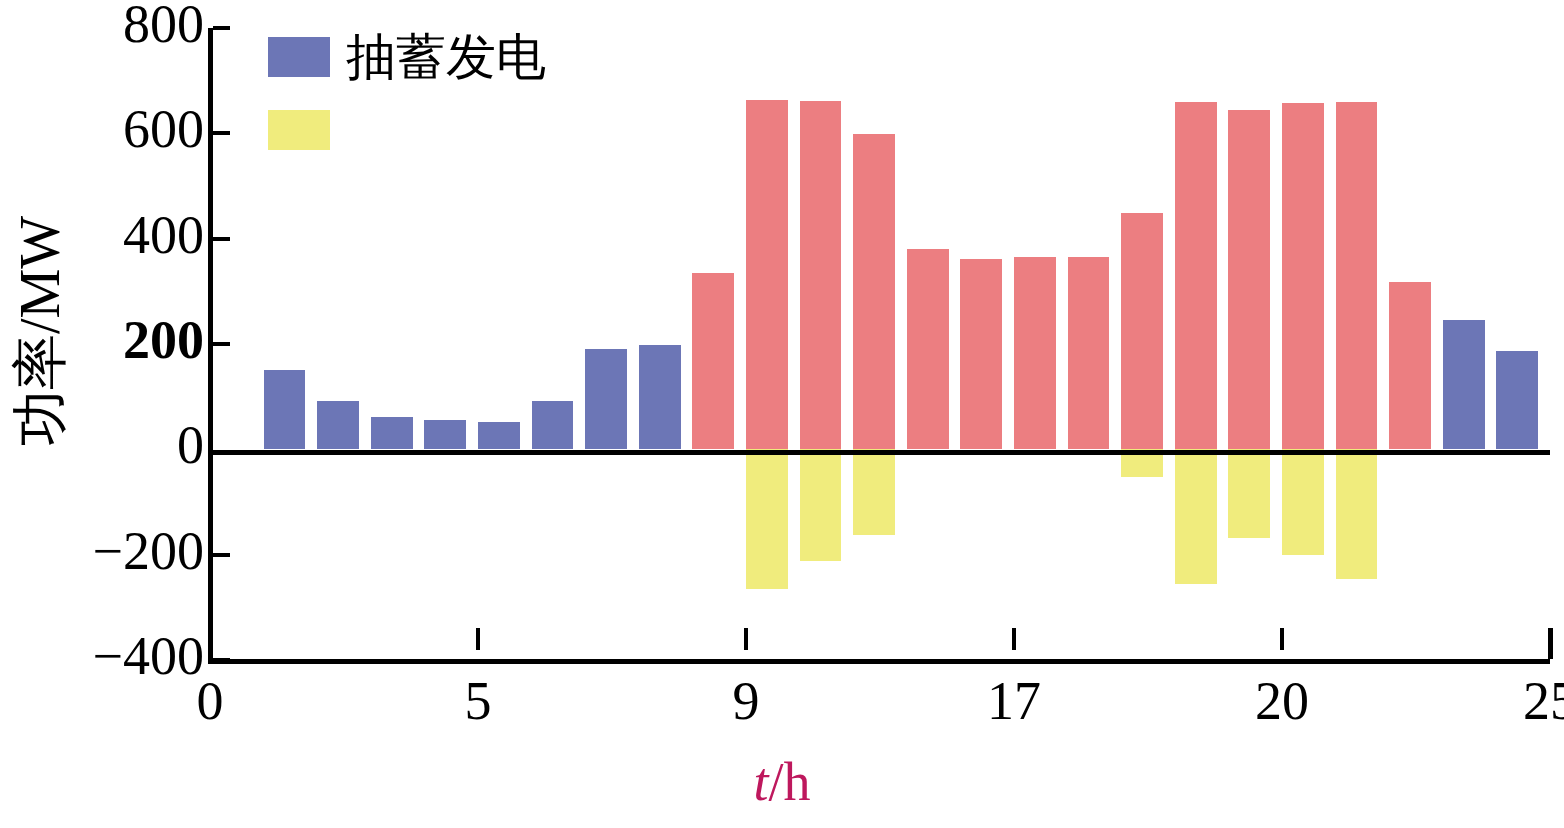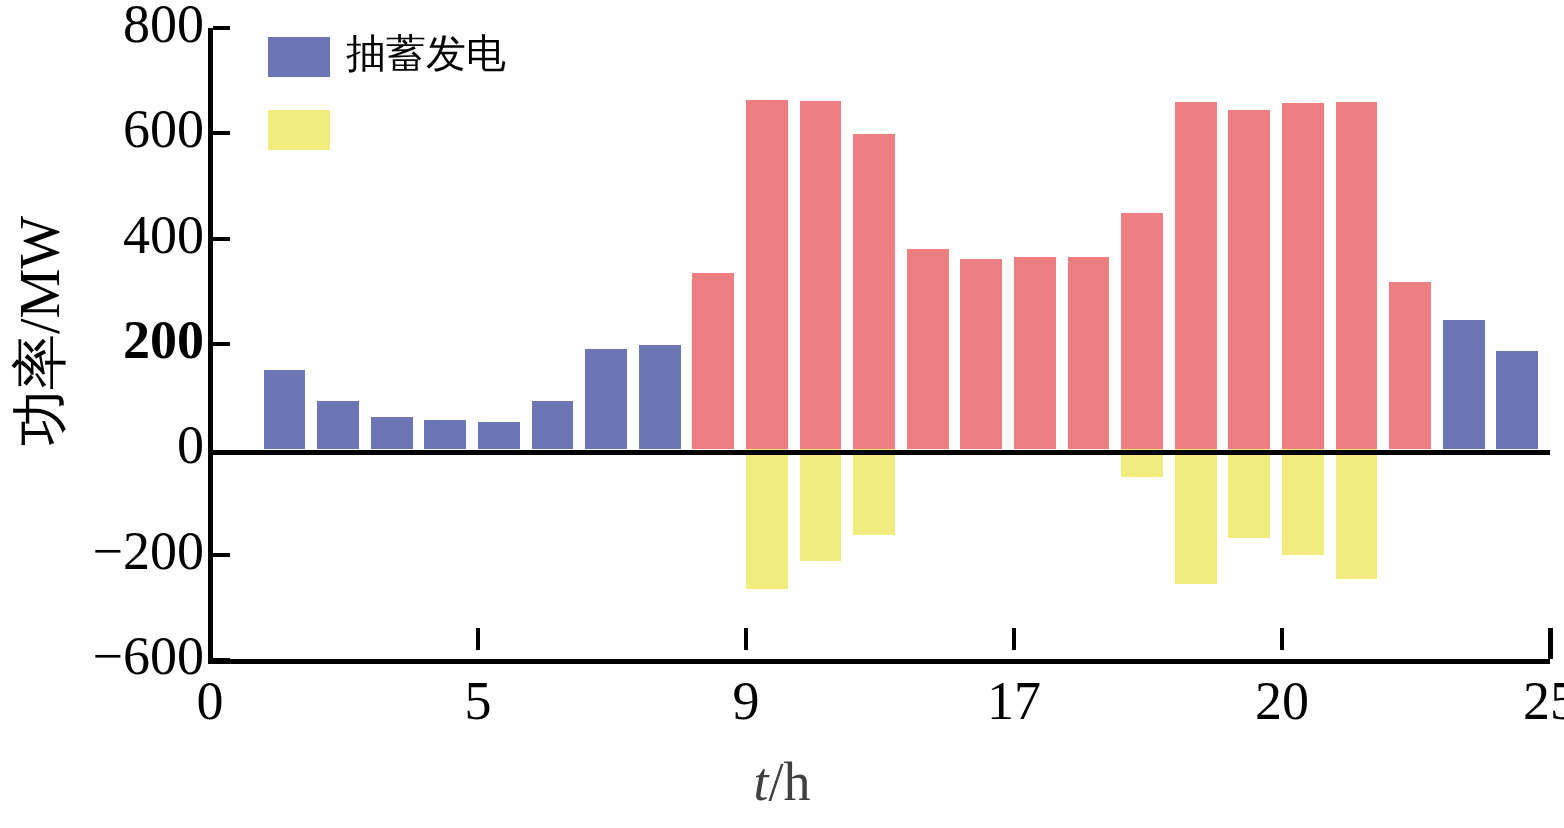--- a/index.html
+++ b/index.html
@@ -113,21 +113,21 @@
     font-family: "Liberation Serif", "DejaVu Serif", serif;
   }
   #x-axis-title {
     position: absolute;
     left: 0;
     top: 752px;
     width: 1564px;
     text-align: center;
     font-size: 54px;
     line-height: 60px;
-    color: #404040;
+    color: #be185d;
     font-family: "Liberation Serif", "DejaVu Serif", serif;
   }
   #x-axis-title .var { font-style: italic; }
   
   #legend {
     position: absolute;
     left: 268px;
     top: 20px;
   }
   .legend-row {
@@ -135,25 +135,25 @@
     align-items: center;
     height: 73px;
   }
   .legend-swatch {
     width: 62px;
     height: 40px;
     flex: none;
   }
   .legend-label {
     margin-left: 16px;
-    font-size: 40px;
+    font-size: 50px;
     line-height: 62px;
     color: #000000;
     white-space: nowrap;
-    font-family: Liberation Mono, monospace;
+    font-family: Liberation Serif, serif;
   }
 </style>
 </head>
 <body>
 
 <div id="chart-root">
 
   <div id="legend">
     <div class="legend-row">
       <span class="legend-swatch" style="background: rgb(108, 118, 182);"></span>
@@ -209,21 +209,21 @@
       <div class="y-tick" style="top: 131.333px;"></div>
       <div class="y-tick-label" style="top: 102.333px;">600</div>
       <div class="y-tick" style="top: 236.667px;"></div>
       <div class="y-tick-label" style="top: 207.667px;">400</div>
       <div class="y-tick" style="top: 342px;"></div>
       <div class="y-tick-label" style="top: 313px; font-weight: bold;">200</div>
       <div class="y-tick-label" style="top: 418.333px;">0</div>
       <div class="y-tick" style="top: 552.667px;"></div>
       <div class="y-tick-label" style="top: 523.667px;">−200</div>
       <div class="y-tick" style="top: 658px;"></div>
-      <div class="y-tick-label" style="top: 629px;">−600</div>
+      <div class="y-tick-label" style="top: 629px;">−400</div>
     </div>
   <div id="x-ticks">
       <div class="x-tick-edge" style="left: 208px;"></div>
       <div class="x-tick-label" style="left: 150px; width: 120px;">0</div>
       <div class="x-tick" style="left: 476px;"></div>
       <div class="x-tick-label" style="left: 418px; width: 120px;">5</div>
       <div class="x-tick" style="left: 744px;"></div>
       <div class="x-tick-label" style="left: 686px; width: 120px;">9</div>
       <div class="x-tick" style="left: 1012px;"></div>
       <div class="x-tick-label" style="left: 954px; width: 120px;">17</div>

